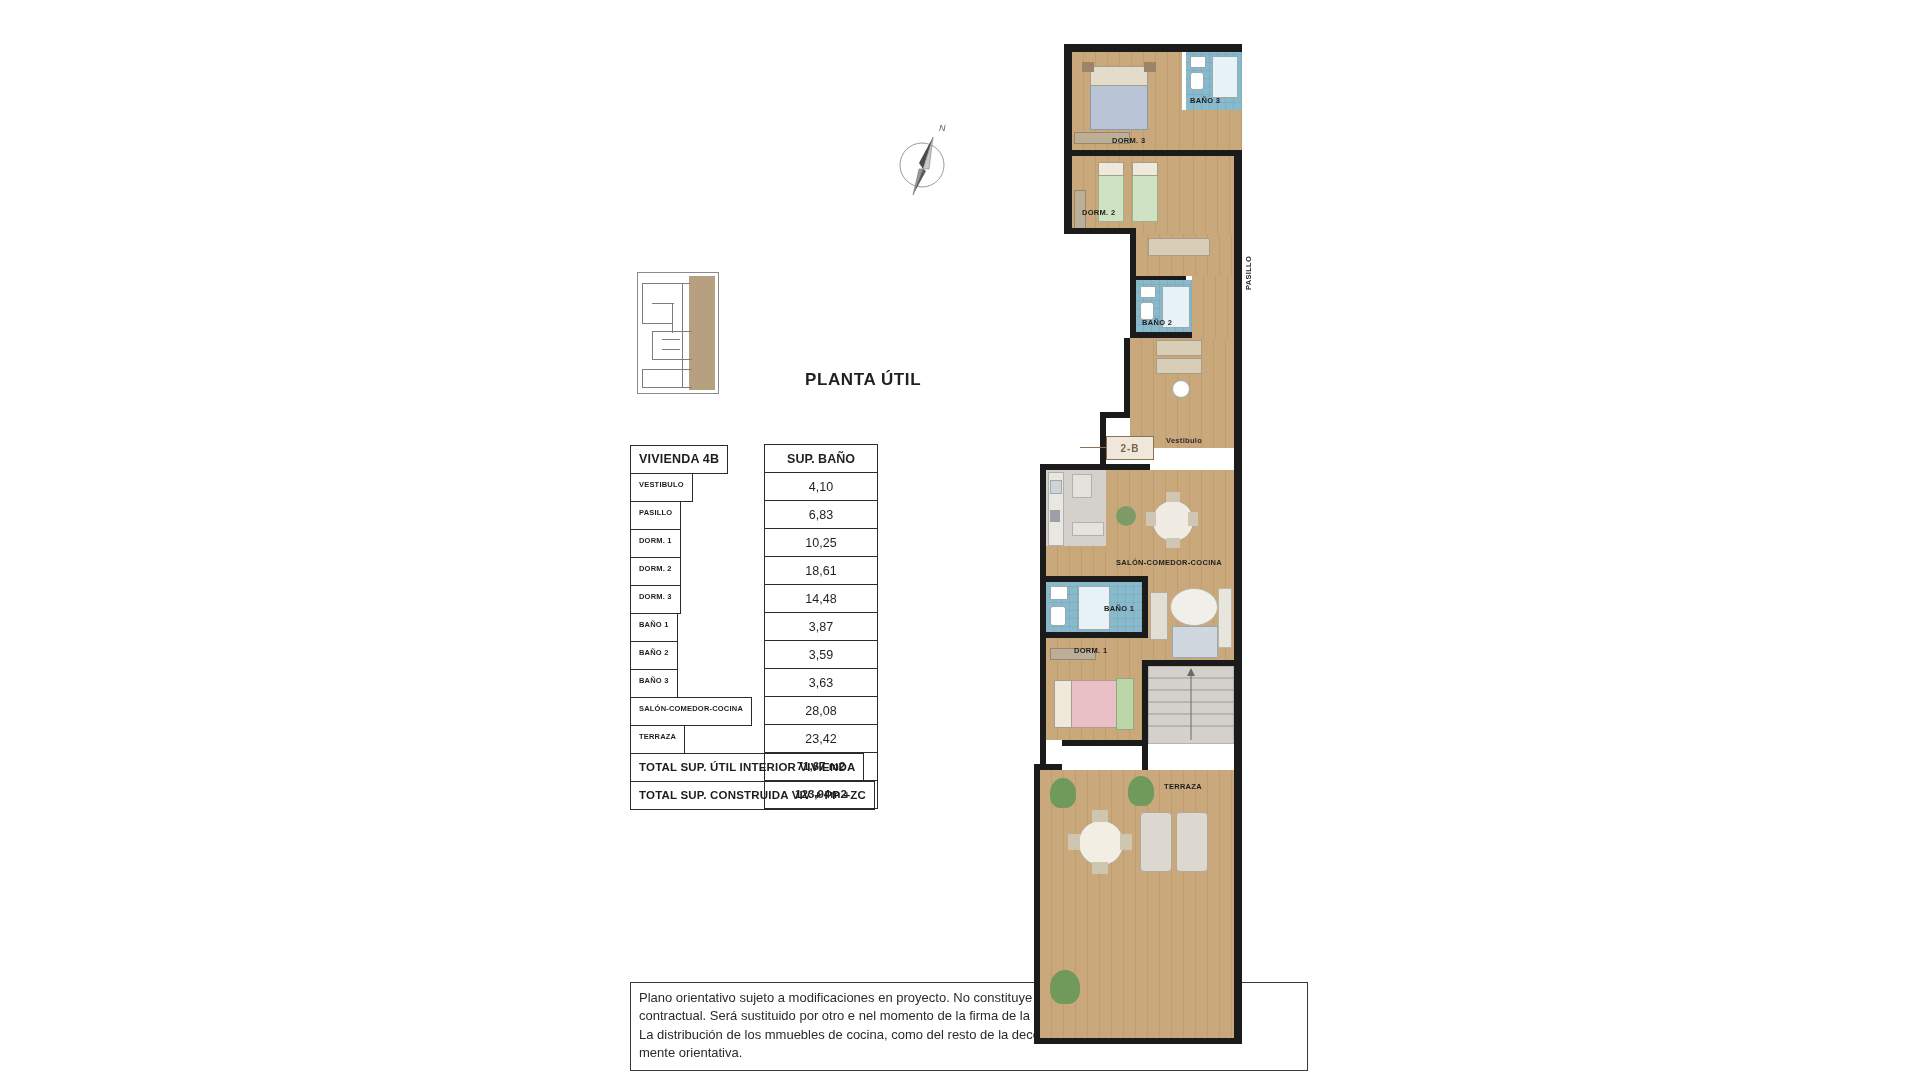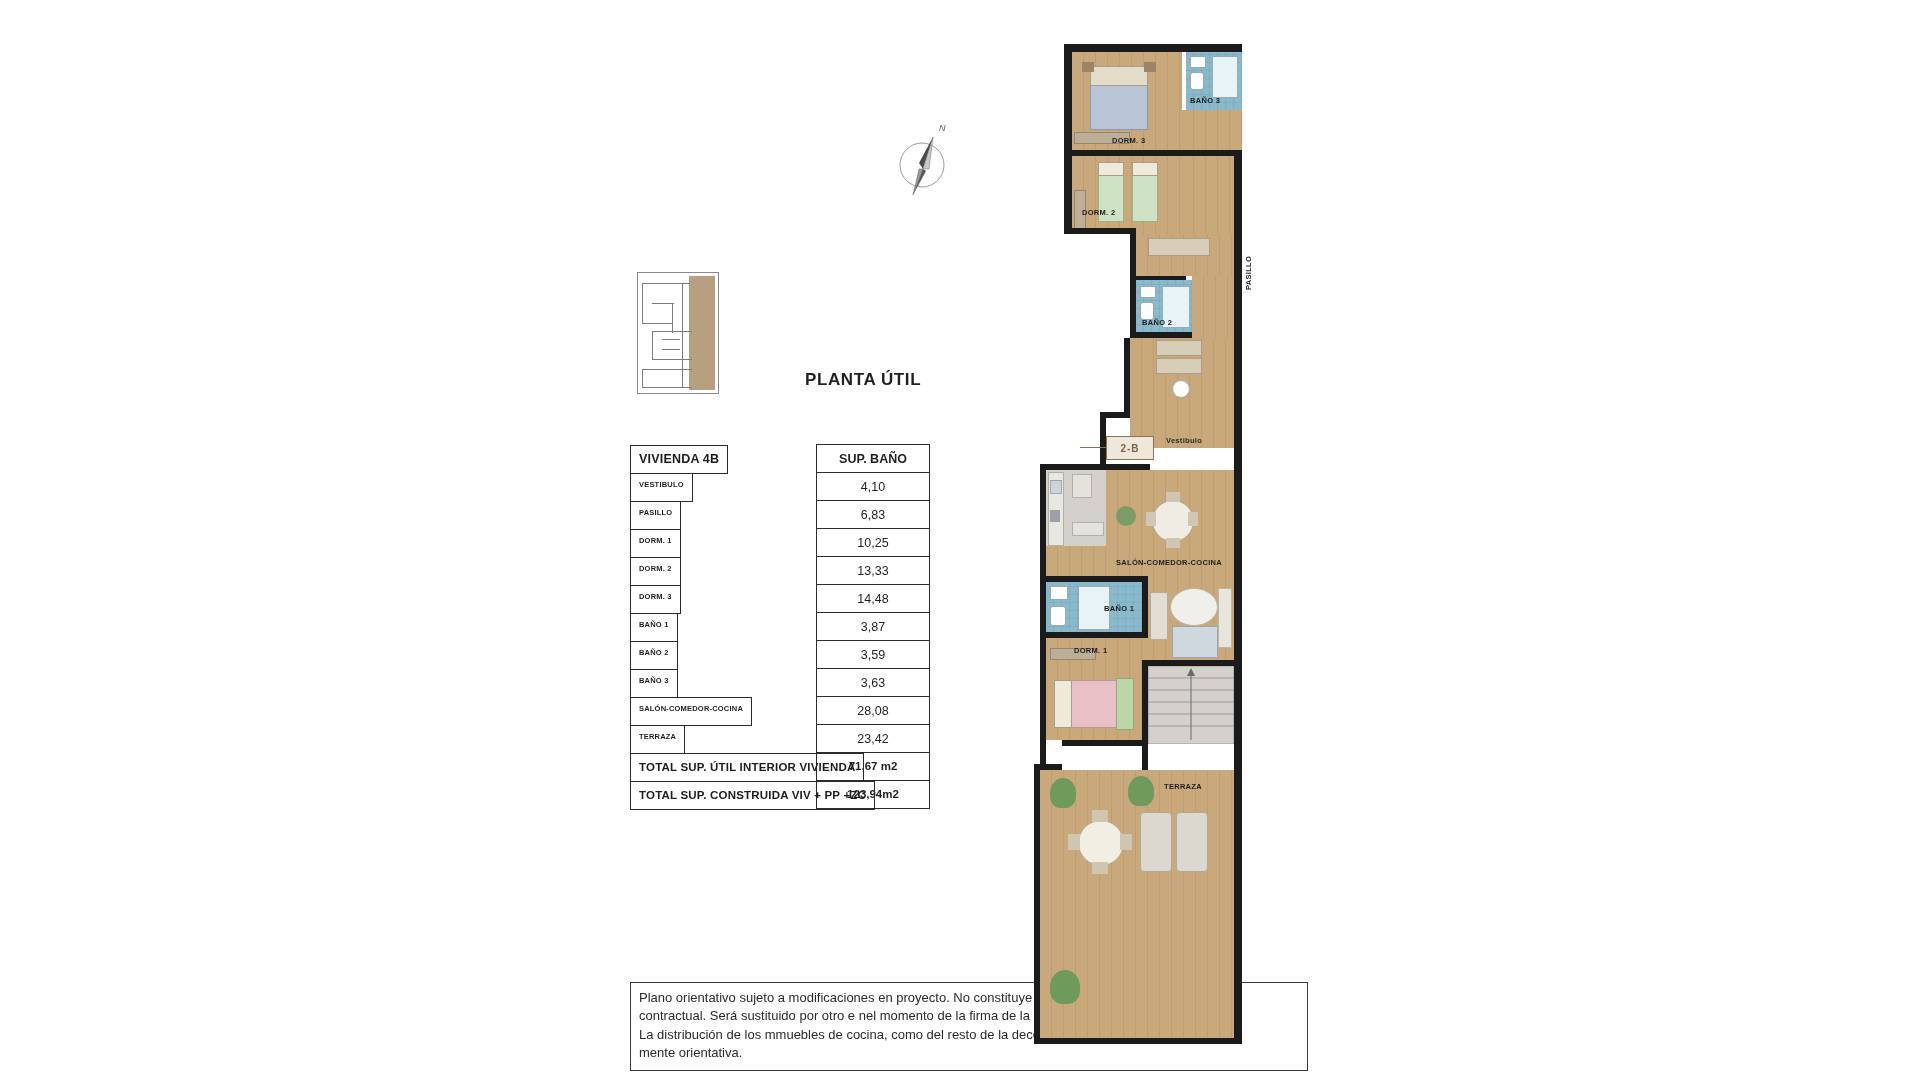--- a/index.html
+++ b/index.html
@@ -20,21 +20,21 @@
   
   #keyplan{position:absolute;left:637px;top:272px;width:80px;height:120px;border:1px solid #8a8a8a;background:#fff;}
   #keyplan .hl{position:absolute;right:3px;top:3px;width:26px;height:114px;background:#a98f6a;opacity:.85;}
   #keyplan .ln{position:absolute;background:#7d7d7d;}
 
   
   #planta-title{position:absolute;left:805px;top:370px;font-size:17px;font-weight:bold;letter-spacing:.6px;}
 
   
   #table-wrap{position:absolute;left:630px;top:444px;width:300px;}
-  table{border-collapse:collapse;width:300px;font-size:12.5px;}
+  table{border-collapse:collapse;width:248px;font-size:12.5px;}
   table td{border:1px solid #2b2b2b;padding:6px 8px;height:15px;}
   td.val{width:96px;text-align:center;}
   tr.head td{font-weight:bold;font-size:12.5px;}
   tr.total td{font-weight:bold;font-size:11.5px;line-height:1.25;}
   td.lbl{letter-spacing:.2px;}
 
   
   #disclaimer{
     position:absolute;left:630px;top:982px;width:660px;
     border:1px solid #3a3a3a;padding:6px 8px 7px 8px;
@@ -109,21 +109,21 @@
         <tr>
           <td class="lbl">PASILLO</td>
           <td class="val">6,83</td>
         </tr>
         <tr>
           <td class="lbl">DORM. 1</td>
           <td class="val">10,25</td>
         </tr>
         <tr>
           <td class="lbl">DORM. 2</td>
-          <td class="val">13,33</td>
+          <td class="val">18,61</td>
         </tr>
         <tr>
           <td class="lbl">DORM. 3</td>
           <td class="val">14,48</td>
         </tr>
         <tr>
           <td class="lbl">BAÑO 1</td>
           <td class="val">3,87</td>
         </tr>
         <tr>

